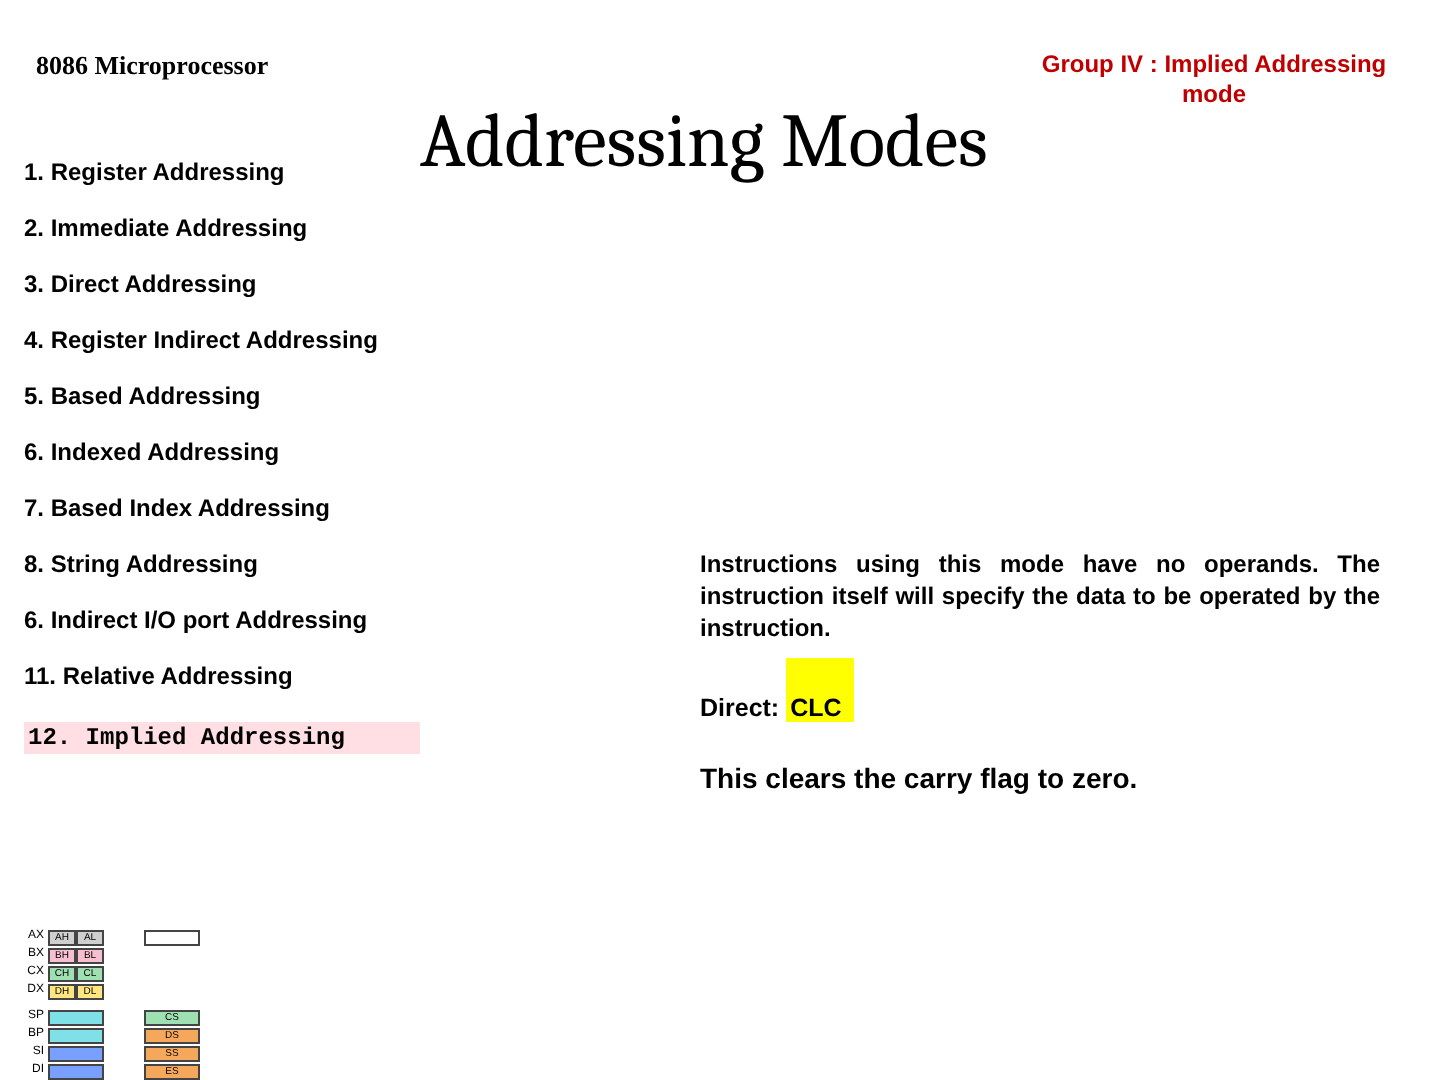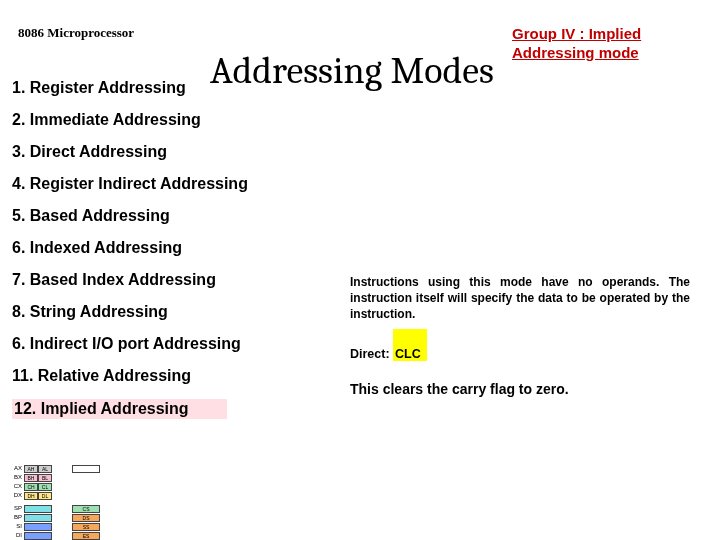--- a/index.html
+++ b/index.html
@@ -1,26 +1,26 @@
 <!DOCTYPE html>
 <html><head>
 <meta charset="utf-8">
 <style>
   * { box-sizing: border-box; margin: 0; padding: 0; }
   html, body { width: 720px; height: 540px; font-family: Verdana, Geneva, sans-serif; background: #fff; color: #000; overflow: hidden; }
   .slide { position: relative; width: 720px; height: 540px; margin-top: 19px; }
 
   .hdr-left { position: absolute; top: 6px; left: 18px; font-family: "Times New Roman", serif; font-size: 13px; font-weight: bold; }
-  .hdr-right { position: absolute; top: 6px; right: 18px; width: 190px; font-size: 15px; font-weight: bold; color: #c00000; line-height: 1.25; text-decoration: underline; }
+  .hdr-right { position: absolute; top: 6px; right: 18px; width: 190px; text-align: center; font-size: 12px; font-weight: bold; color: #c00000; line-height: 1.25; }
 
   .title { position: absolute; top: 30px; left: 210px; font-family: Cambria, "Times New Roman", serif; font-size: 38px; font-weight: normal; color: #000; }
 
   .list { position: absolute; top: 60px; left: 12px; width: 310px; }
-  .list .item { font-size: 16px; font-weight: bold; margin-bottom: 14px; }
-  .list .item.hl { display: inline-block; background: #ffdfe4; padding: 1px 38px 1px 2px; }
+  .list .item { font-size: 12px; font-weight: bold; margin-bottom: 14px; }
+  .list .item.hl { display: inline-block; background: #ffdfe4; padding: 1px 38px 1px 2px; font-family: Liberation Mono, monospace; }
 
   .example-highlight { background: #ffff00; padding: 18px 6px 0 2px; }
 
   .body-text { position: absolute; top: 255px; left: 350px; width: 340px; font-size: 12px; font-weight: bold; text-align: justify; line-height: 1.35; }
   .example-line { position: absolute; top: 328px; left: 350px; font-size: 12.5px; font-weight: bold; }
   .result-line { position: absolute; top: 362px; left: 350px; font-size: 14px; font-weight: bold; }
 
   .pagenum { position: absolute; bottom: 6px; right: 24px; font-size: 13px; color: #a16207; }
 
   

